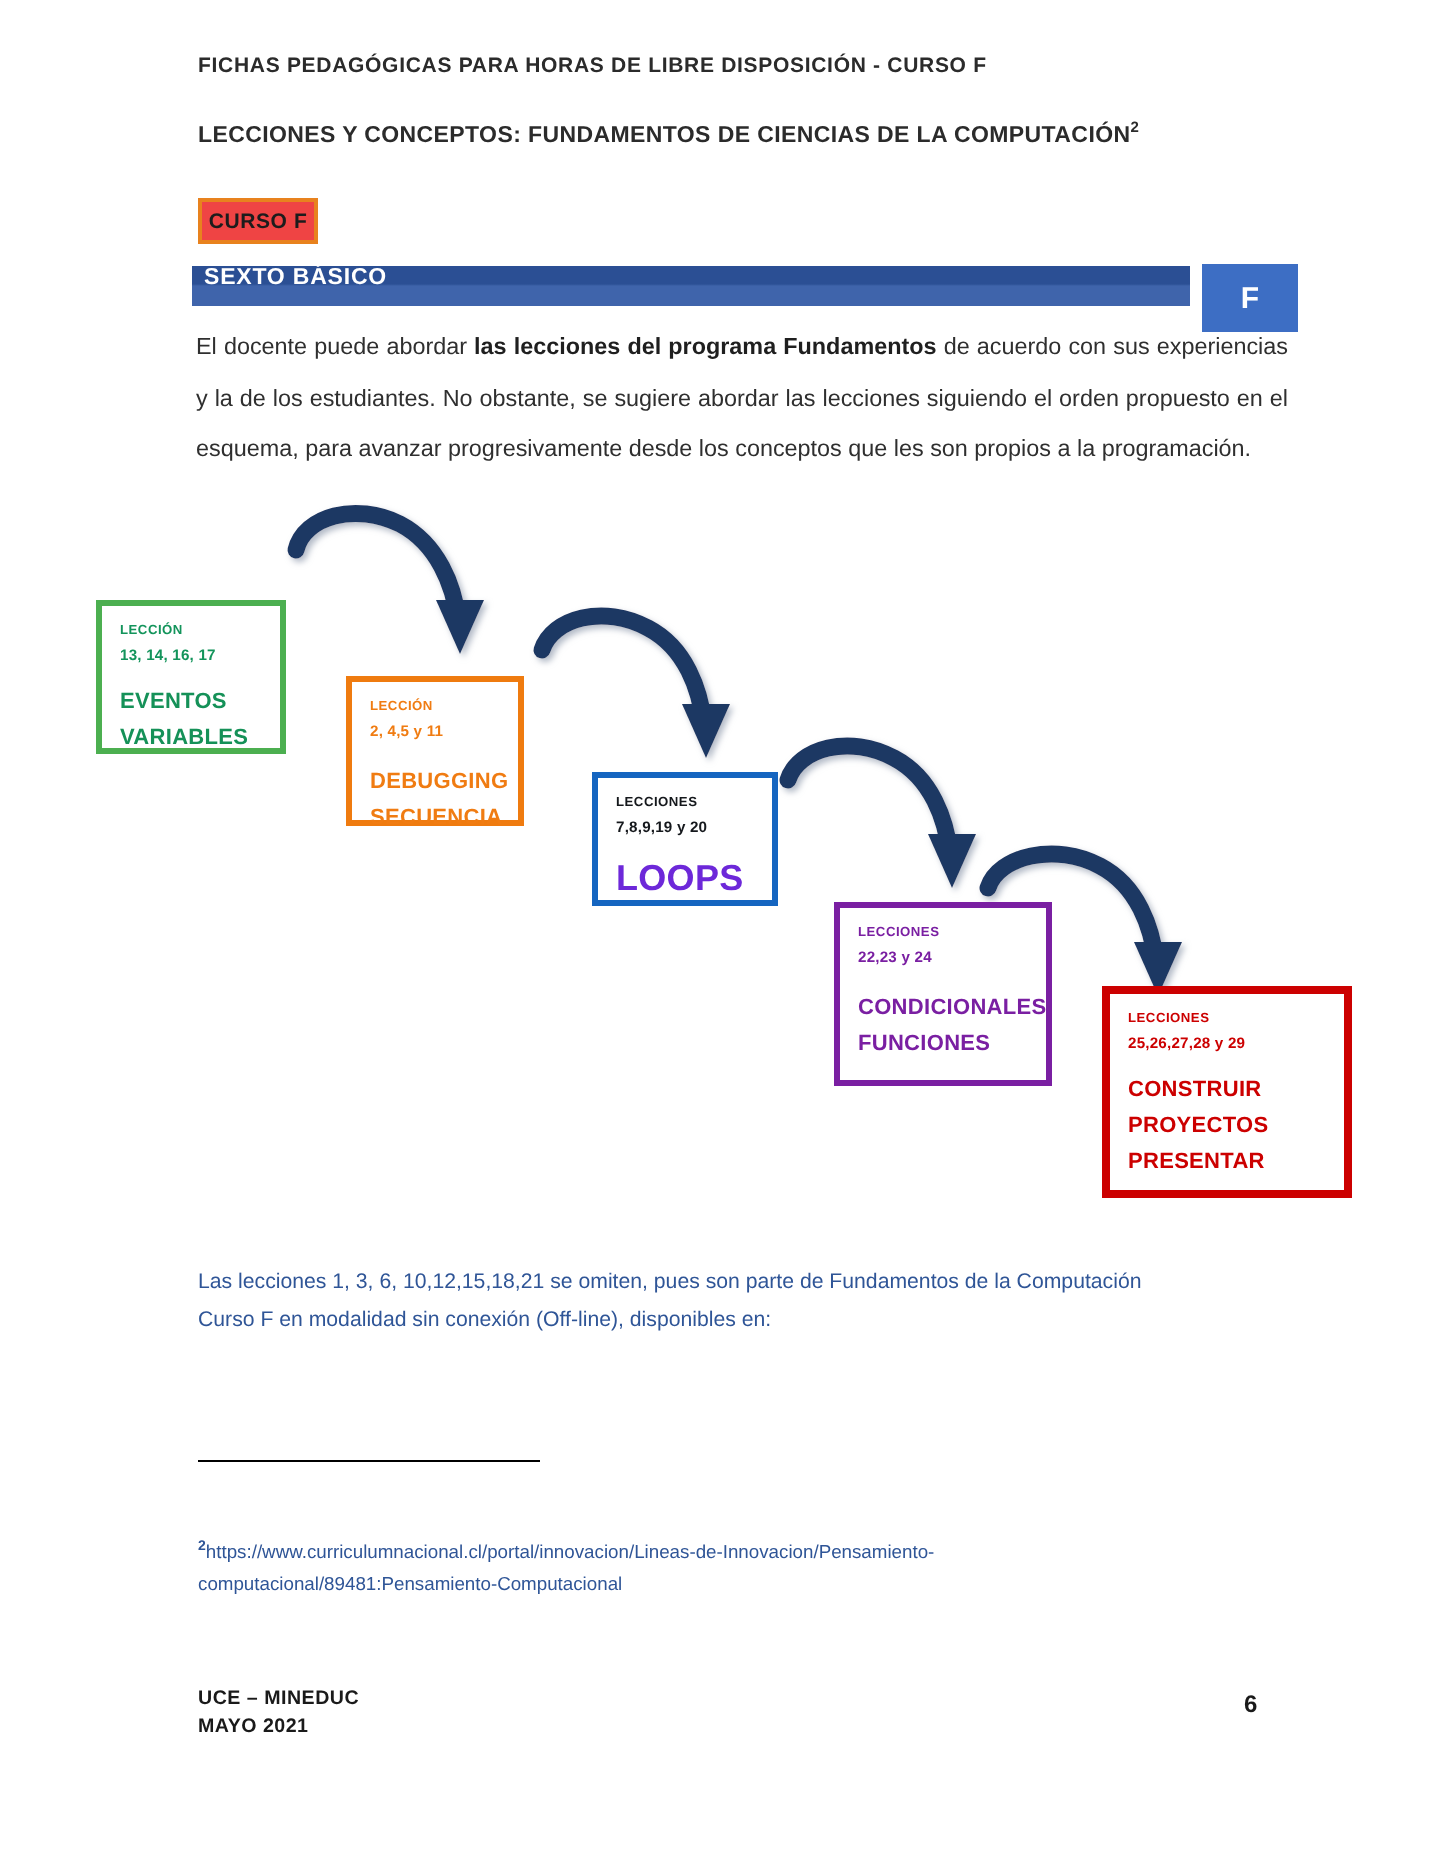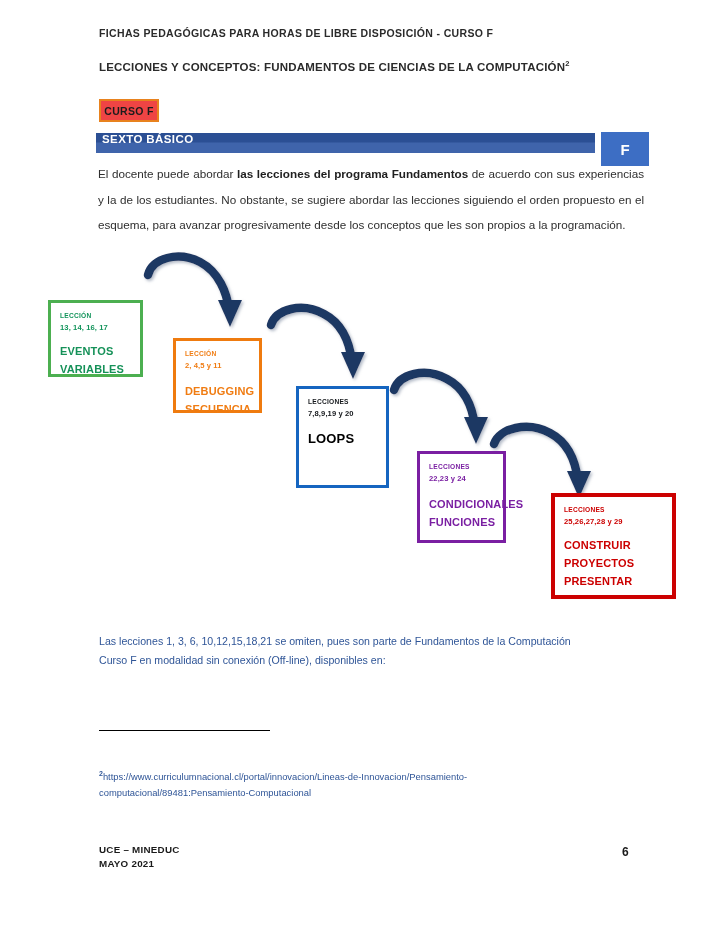--- a/index.html
+++ b/index.html
@@ -145,31 +145,31 @@
   
   #box-debugging {
     left: 173px; top: 338px; width: 89px; height: 75px;
     border: 3px solid #ef7b0f;
     color: #f07c12;
   }
   #box-debugging .concept { color: #f07c12; }
 
   
   #box-loops {
-    left: 296px; top: 386px; width: 93px; height: 102px;
+    left: 296px; top: 386px; width: 93px; height: 67px;
     border: 3px solid #1565c0;
     color: #16181c;
   }
   #box-loops .lessons-label,
   #box-loops .lessons-nums { color: #15181c; }
-  #box-loops .concept { color: #000000; font-size: 13px; }
+  #box-loops .concept { color: #6d28d9; font-size: 18px; }
 
   
   #box-condicionales {
-    left: 417px; top: 451px; width: 89px; height: 92px;
+    left: 417px; top: 451px; width: 109px; height: 92px;
     border: 3px solid #7a1fa2;
     color: #7a1fa2;
   }
   #box-condicionales .concept { color: #7a1fa2; }
 
   
   #box-construir {
     left: 551px; top: 493px; width: 125px; height: 106px;
     border: 4px solid #cc0000;
     color: #cc0000;

